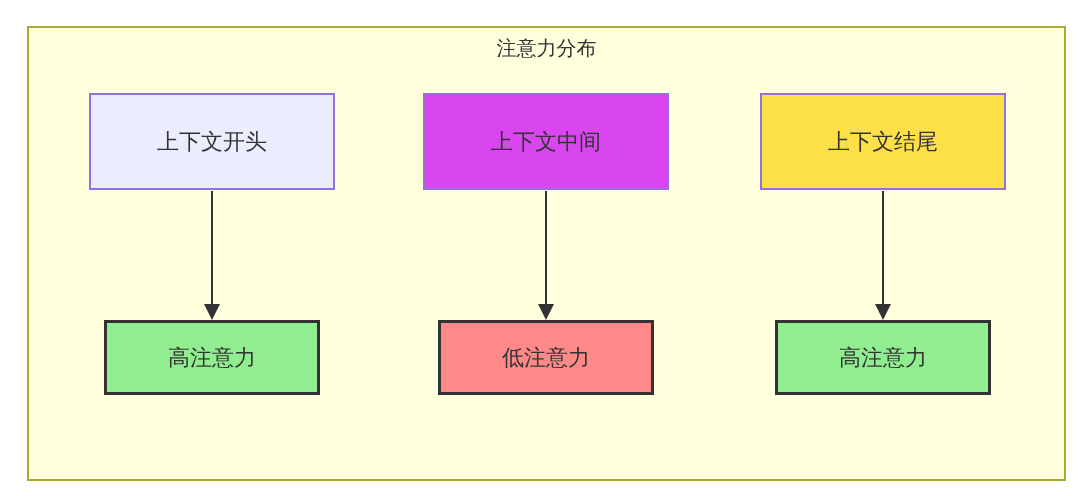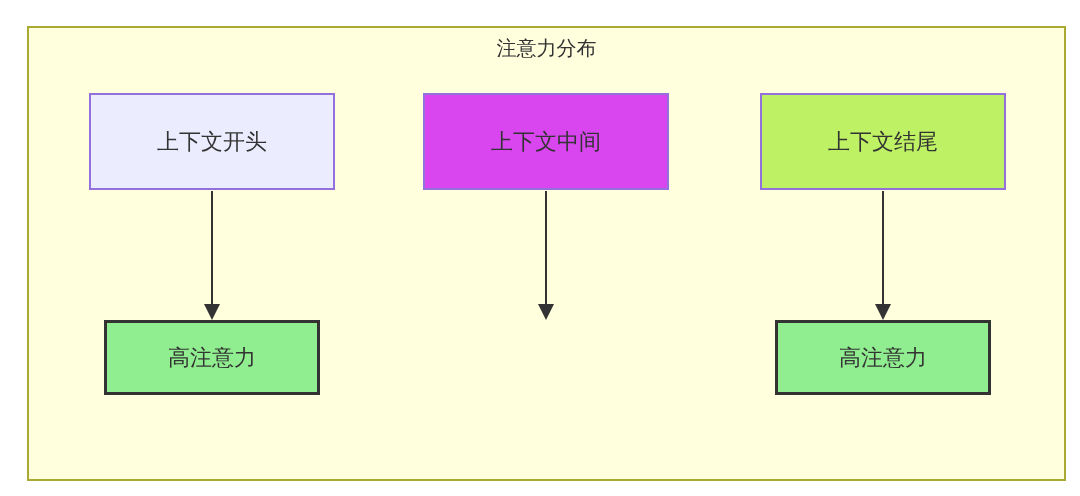--- a/index.html
+++ b/index.html
@@ -90,24 +90,27 @@
       <path d="M875 304 L891 304 L883 320 Z" style="fill: rgb(51, 51, 51);"></path>
     </g>
   </svg>
 
   <div class="node top-row pos-n1" style="background-color: rgb(236, 236, 255); border-color: rgb(147, 112, 219);">
     <span>上下文开头</span>
   </div>
   <div class="node top-row pos-n2" style="background-color: #d946ef; border-color: rgb(147, 112, 219);">
     <span>上下文中间</span>
   </div>
-  <div class="node top-row pos-n3" style="background-color: #bef264; border-color: rgb(147, 112, 219);">
+  <div class="node top-row pos-n3" style="background-color: #fde047; border-color: rgb(147, 112, 219);">
     <span>上下文结尾</span>
   </div>
 
   <div class="node bottom-row pos-b1" style="background-color: rgb(144, 238, 144); border-color: rgb(51, 51, 51);">
     <span>高注意力</span>
+  </div>
+  <div class="node bottom-row pos-b2" style="background-color: rgb(255, 136, 136); border-color: rgb(51, 51, 51);">
+    <span>低注意力</span>
   </div>
   <div class="node bottom-row pos-b3" style="background-color: rgb(144, 238, 144); border-color: rgb(51, 51, 51);">
     <span>高注意力</span>
   </div>
 
 </div>
 
 </body></html>

